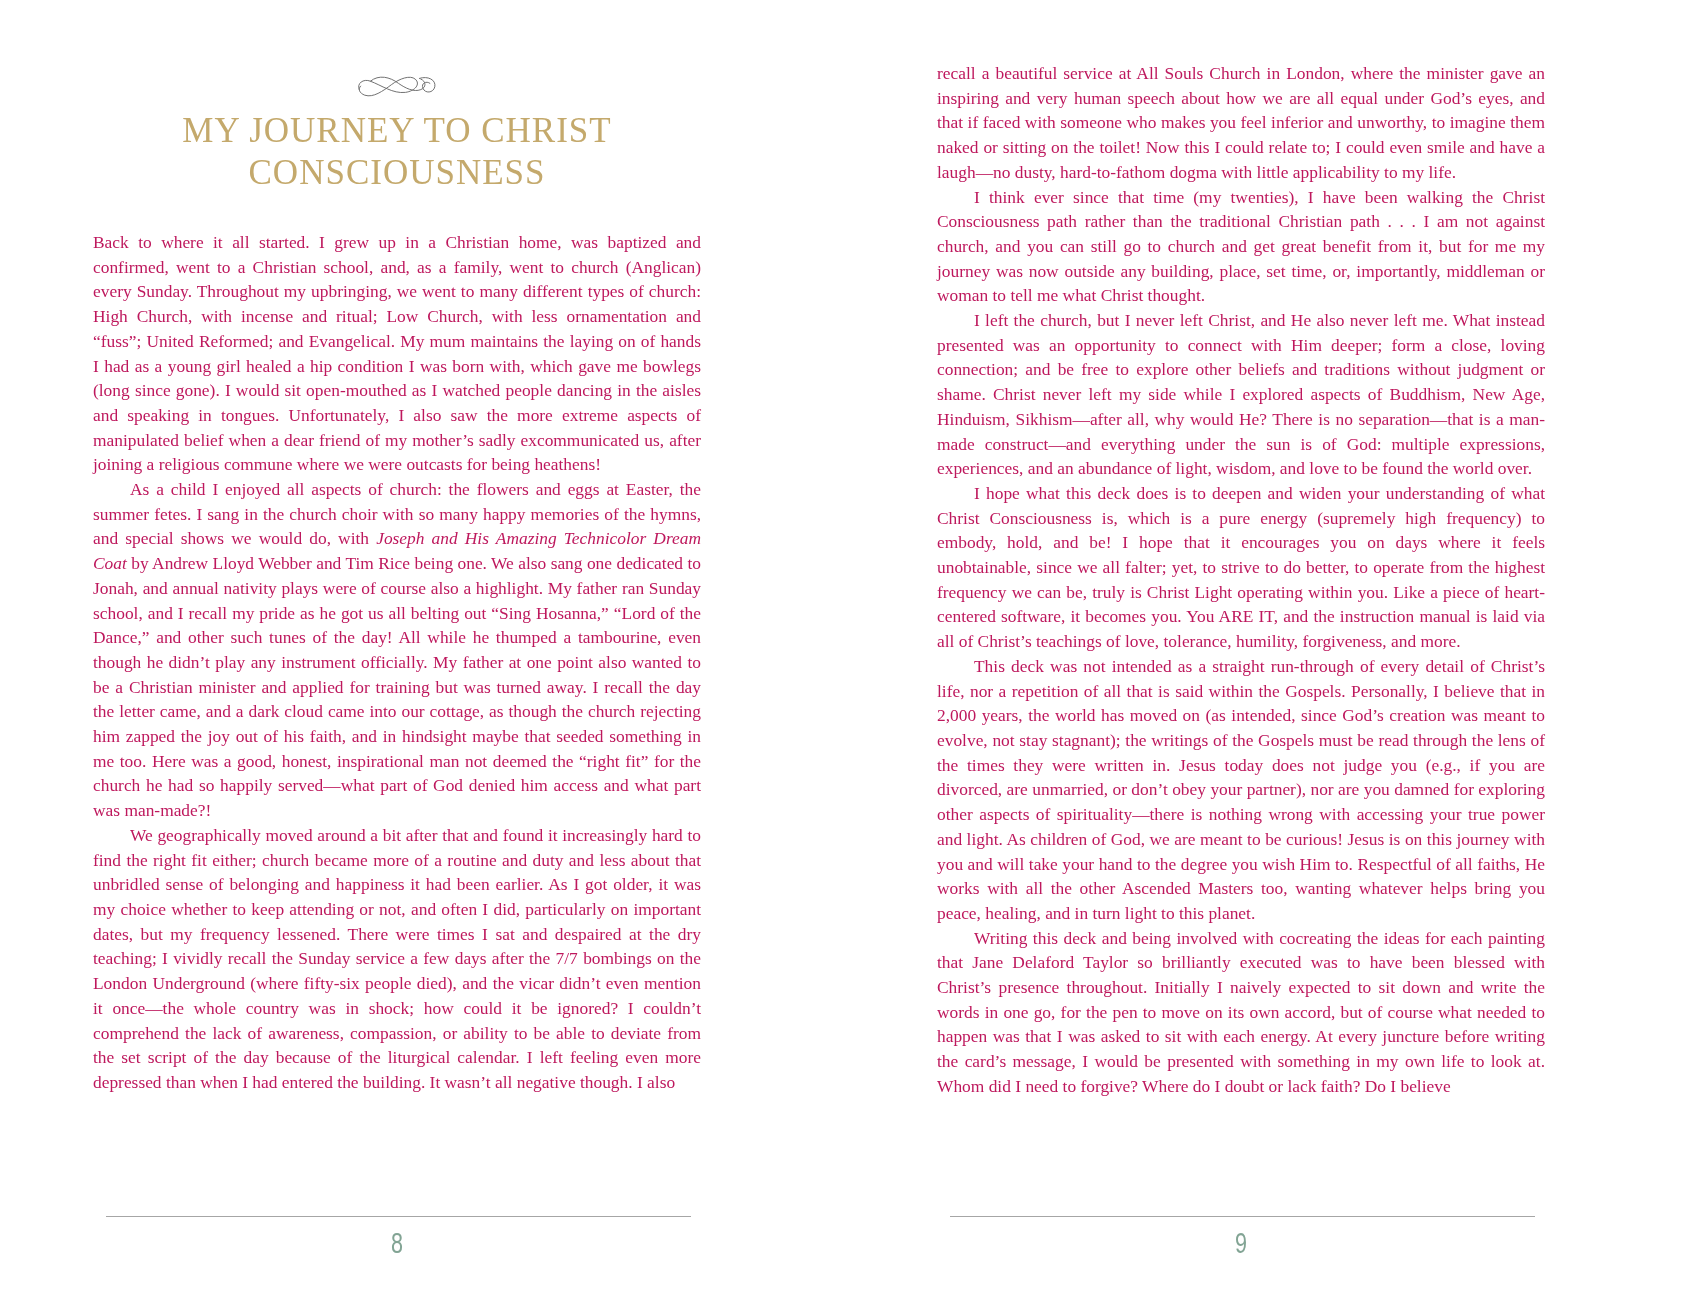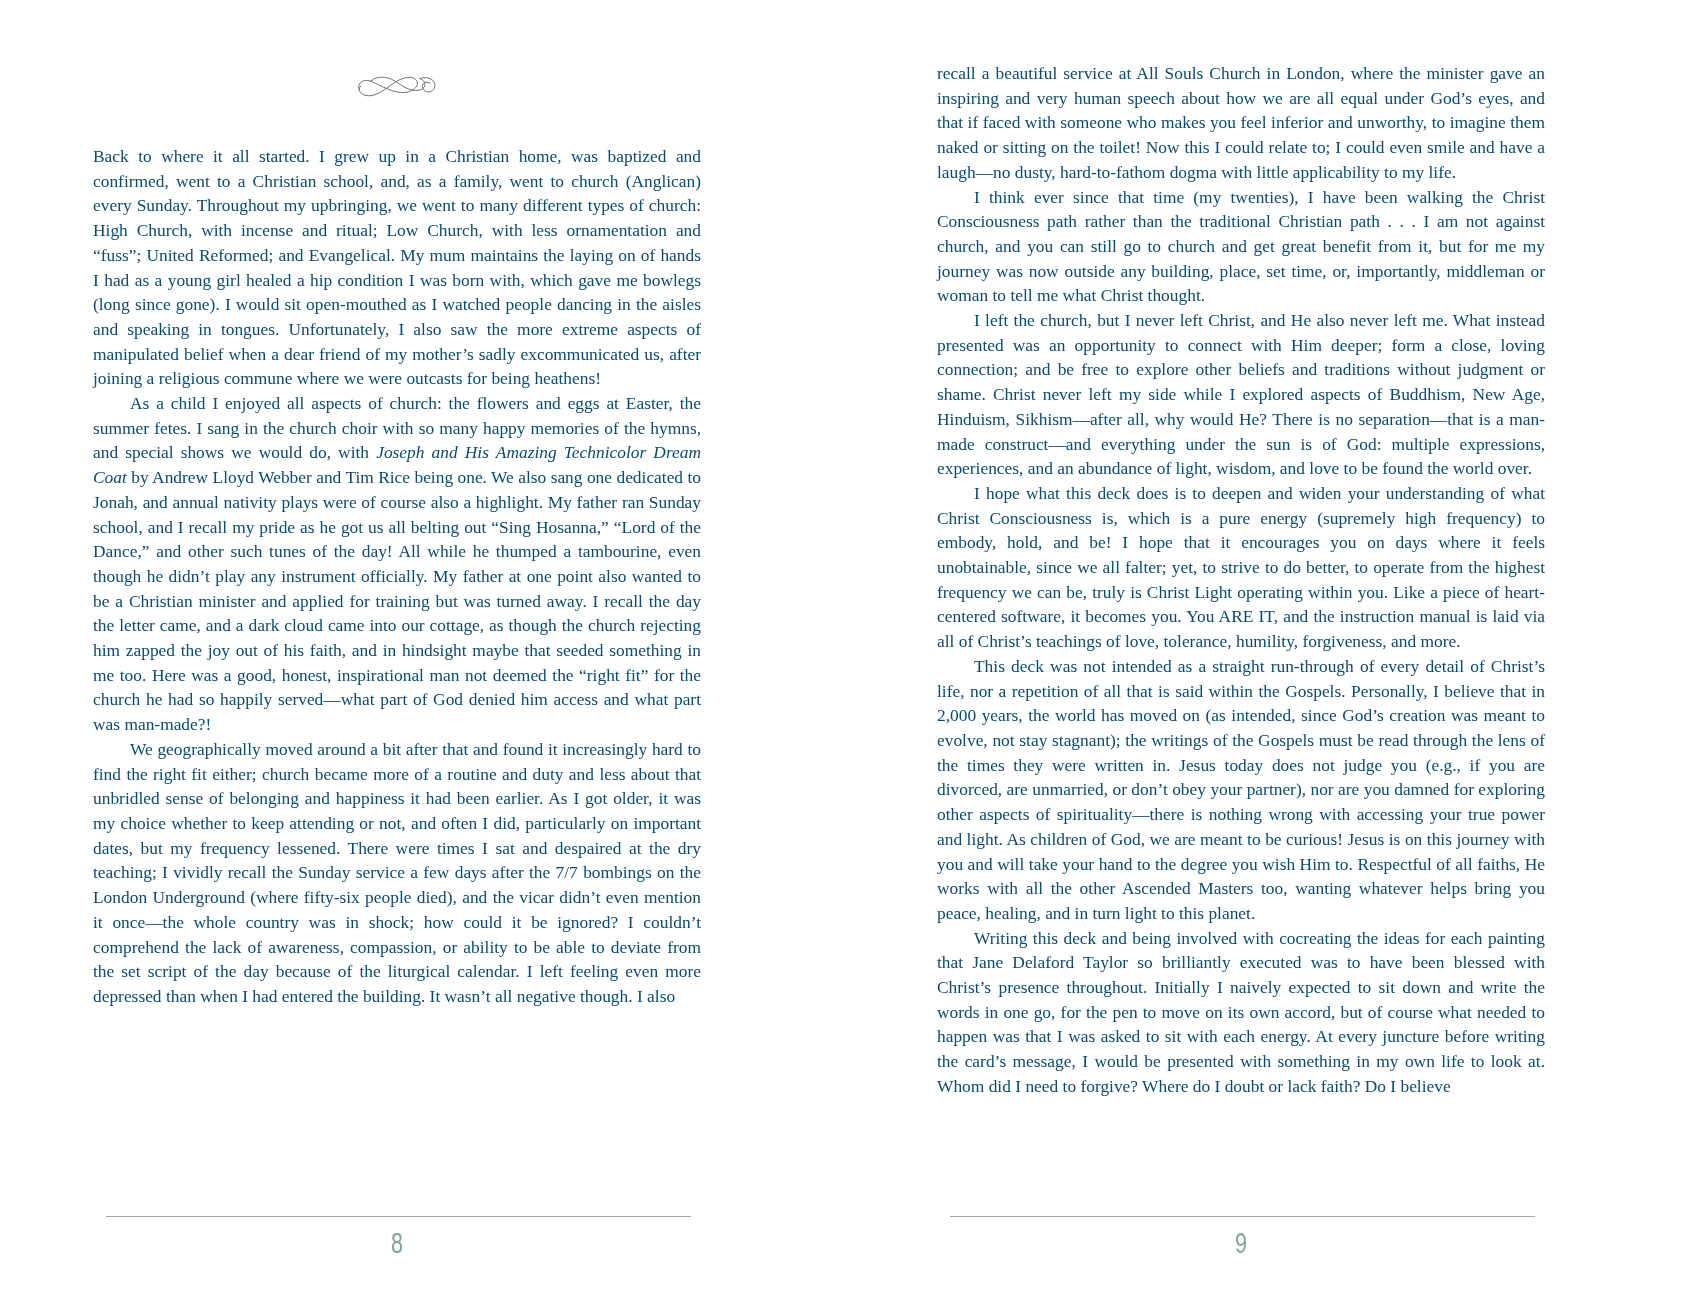--- a/index.html
+++ b/index.html
@@ -33,21 +33,21 @@
     font-size: 35px;
     line-height: 42px;
     letter-spacing: 1px;
     color: #c4a96c;
   }
 
   .body-text {
     font-family: "Liberation Serif", "DejaVu Serif", serif;
     font-size: 17.4px;
     line-height: 24.7px;
-    color: #0c4a6e;
+    color: #be185d;
     text-align: justify;
   }
   .page-left  .body-text { margin-top: 36px; }
   .page-right .body-text { margin-top: 61px; }
 
   .body-text p { margin: 0; padding: 0; }
   .body-text p.indent { text-indent: 37px; }
   .body-text span.italic { font-style: italic; }
 
   .page-footer-rule {
@@ -81,20 +81,24 @@
     <div class="ornament">
       <svg viewBox="0 0 120 56" xmlns="http://www.w3.org/2000/svg">
         <g fill="none" stroke="#6e6e6e" stroke-width="1.4" stroke-linecap="round">
           <path d="M6,36 C2,27 12,20 22,24 C38,30 54,42 72,40 C86,38 94,28 86,21 C79,15 64,20 52,29 C40,38 26,48 14,44 C6,41 4,35 8,31"></path>
           <path d="M22,24 C34,14 50,18 62,27 C72,34 84,40 94,36 C102,33 102,24 94,21"></path>
           <path d="M92,20 C104,16 116,22 114,32 C112,41 100,42 97,34 C94,27 102,23 107,27"></path>
         </g>
       </svg>
     </div>
 
+    <h1 class="chapter-title">
+      <span>MY JOURNEY TO CHRIST</span><br>
+      <span>CONSCIOUSNESS</span>
+    </h1>
 
     <div class="body-text">
         <p><span>Back to where it all started. I grew up in a Christian home, was baptized and confirmed, went to a Christian school, and, as a family, went to church (Anglican) every Sunday. Throughout my upbringing, we went to many different types of church: High Church, with incense and ritual; Low Church, with less ornamentation and “fuss”; United Reformed; and Evangelical. My mum maintains the laying on of hands I had as a young girl healed a hip condition I was born with, which gave me bowlegs (long since gone). I would sit open-mouthed as I watched people dancing in the aisles and speaking in tongues. Unfortunately, I also saw the more extreme aspects of manipulated belief when a dear friend of my mother’s sadly excommunicated us, after joining a religious commune where we were outcasts for being heathens!</span></p>
         <p class="indent"><span>As a child I enjoyed all aspects of church: the flowers and eggs at Easter, the summer fetes. I sang in the church choir with so many happy memories of the hymns, and special shows we would do, with </span><span class="italic">Joseph and His Amazing Technicolor Dream Coat</span><span> by Andrew Lloyd Webber and Tim Rice being one. We also sang one dedicated to Jonah, and annual nativity plays were of course also a highlight. My father ran Sunday school, and I recall my pride as he got us all belting out “Sing Hosanna,” “Lord of the Dance,” and other such tunes of the day! All while he thumped a tambourine, even though he didn’t play any instrument officially. My father at one point also wanted to be a Christian minister and applied for training but was turned away. I recall the day the letter came, and a dark cloud came into our cottage, as though the church rejecting him zapped the joy out of his faith, and in hindsight maybe that seeded something in me too. Here was a good, honest, inspirational man not deemed the “right fit” for the church he had so happily served—what part of God denied him access and what part was man-made?!</span></p>
         <p class="indent"><span>We geographically moved around a bit after that and found it increasingly hard to find the right fit either; church became more of a routine and duty and less about that unbridled sense of belonging and happiness it had been earlier. As I got older, it was my choice whether to keep attending or not, and often I did, particularly on important dates, but my frequency lessened. There were times I sat and despaired at the dry teaching; I vividly recall the Sunday service a few days after the 7/7 bombings on the London Underground (where fifty-six people died), and the vicar didn’t even mention it once—the whole country was in shock; how could it be ignored? I couldn’t comprehend the lack of awareness, compassion, or ability to be able to deviate from the set script of the day because of the liturgical calendar. I left feeling even more depressed than when I had entered the building. It wasn’t all negative though. I also</span></p>
       </div>
 
     <div class="page-footer-rule"></div>
     <div class="page-number">8</div>
   </section>

